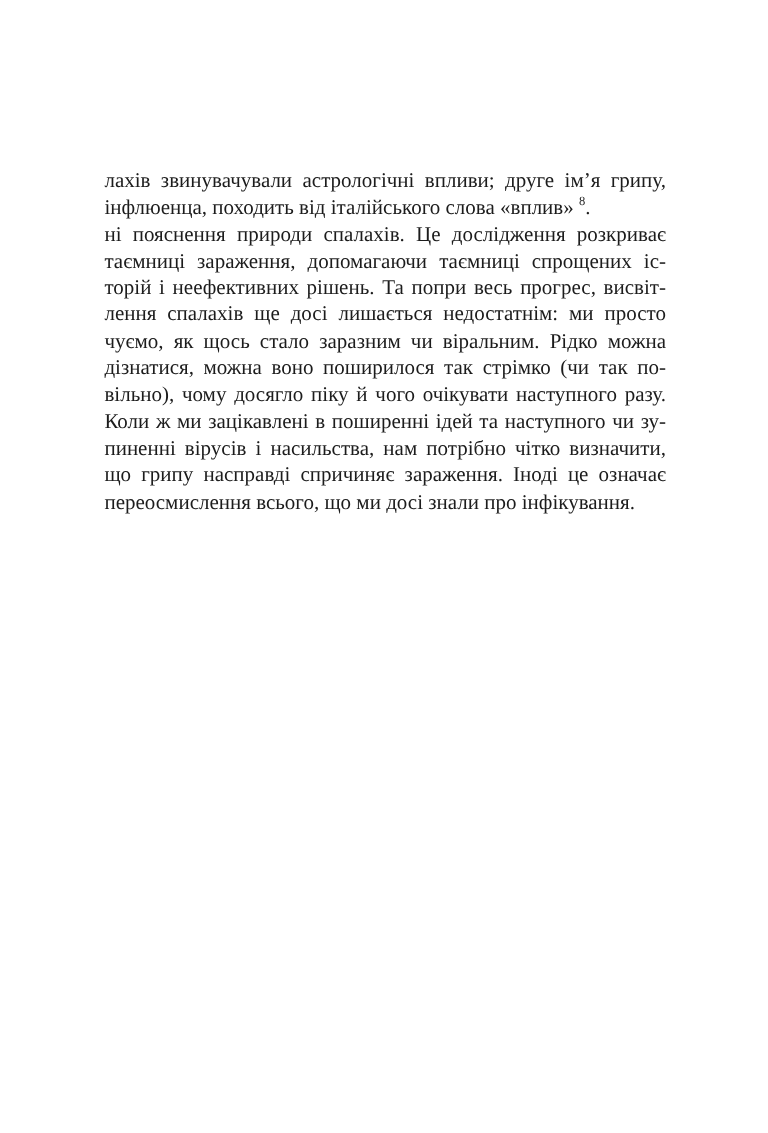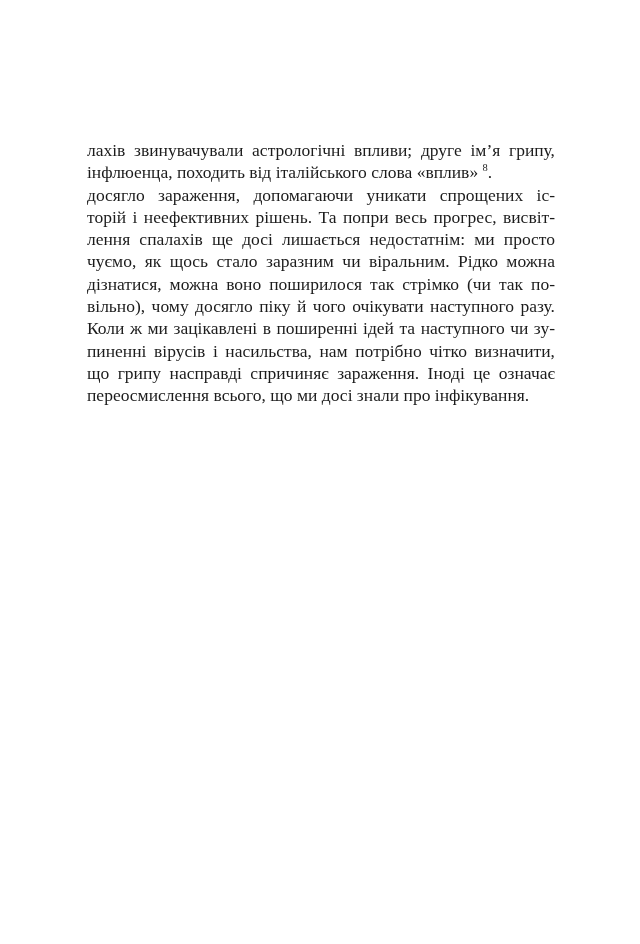--- a/index.html
+++ b/index.html
@@ -51,21 +51,22 @@
 <body>
 
 <div class="page">
 
 
   <div class="text-block">
 
     <div class="line">лахів звинувачували астрологічні впливи; друге ім’я грипу,</div>
     <div class="line para-end"><span>інфлюенца, походить від італійського слова «вплив» </span><sup class="fnref">8</sup><span>.</span></div>
 
-    <div class="line">досягло зараження, допомагаючи уникати спрощених іс-</div>
+    <div class="line">ні пояснення природи спалахів. Це дослідження розкриває</div>
+    <div class="line">таємниці зараження, допомагаючи таємниці спрощених іс-</div>
     <div class="line">торій і неефективних рішень. Та попри весь прогрес, висвіт-</div>
     <div class="line">лення спалахів ще досі лишається недостатнім: ми просто</div>
     <div class="line">чуємо, як щось стало заразним чи віральним. Рідко можна</div>
     <div class="line">дізнатися, можна воно поширилося так стрімко (чи так по-</div>
     <div class="line">вільно), чому досягло піку й чого очікувати наступного разу.</div>
     <div class="line">Коли ж ми зацікавлені в поширенні ідей та наступного чи зу-</div>
     <div class="line">пиненні вірусів і насильства, нам потрібно чітко визначити,</div>
     <div class="line">що грипу насправді спричиняє зараження. Іноді це означає</div>
     <div class="line para-end">переосмислення всього, що ми досі знали про інфікування.</div>
 

